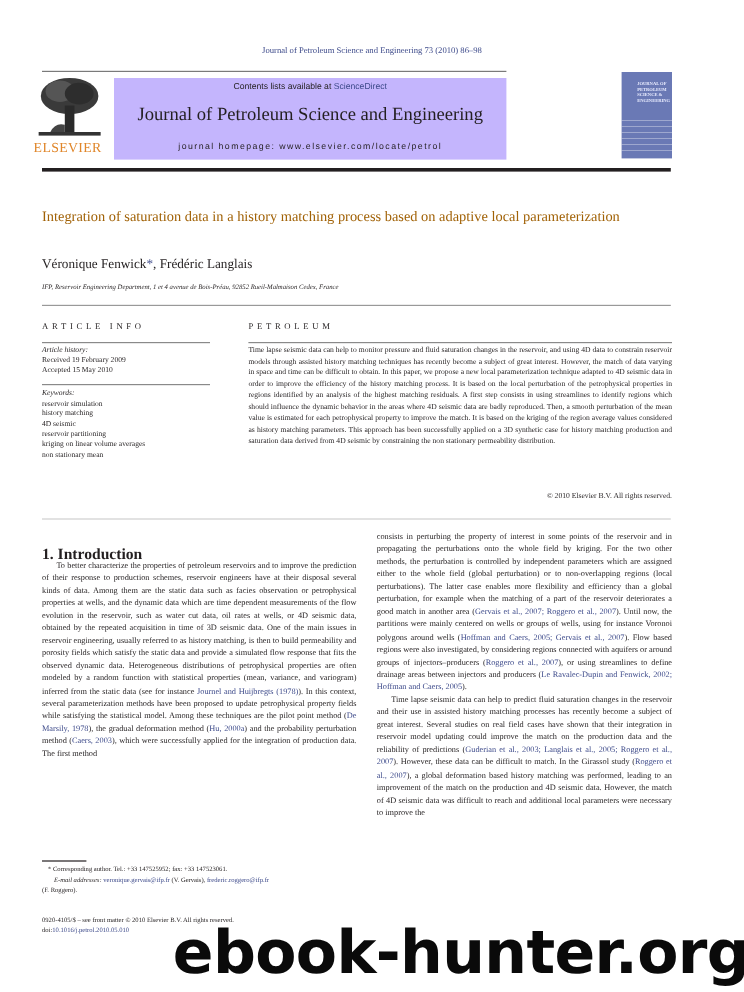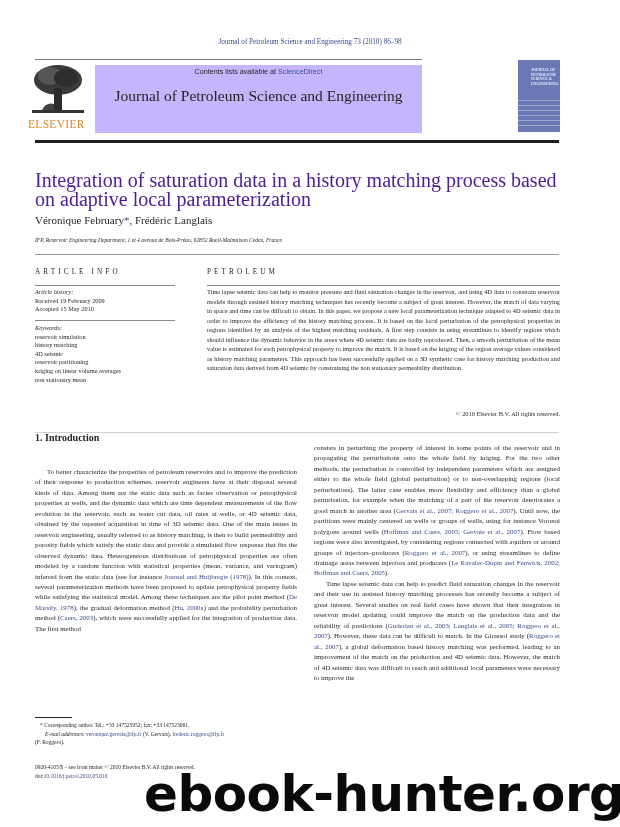--- a/index.html
+++ b/index.html
@@ -12,37 +12,37 @@
   .elsevier-word { position:absolute; left:0; top:58px; width:58px; font-size:11.5px; color:#e0862a; font-family:"Liberation Serif", serif; letter-spacing:0.3px; }
   .banner { top:65px; left:95px; width:327px; height:68px; background:#c4b5fd; }
   .contents-line { position:absolute; top:2px; left:0; width:100%; text-align:center; font-family:"Liberation Sans", sans-serif; font-size:7.2px; color:#231f20; }
   .contents-line .sd { color:#3d4a8a; }
   .journal-title { position:absolute; top:22px; left:0; width:100%; text-align:center; font-size:15.5px; color:#231f20; }
   .homepage { position:absolute; top:52px; left:0; width:100%; text-align:center; font-family:"Liberation Sans", sans-serif; font-size:7.3px; letter-spacing:1.2px; color:#231f20; }
   .cover { top:60px; left:518px; width:42px; height:72px; background:#6a79b5; }
   .cover-text { position:absolute; left:13px; top:8px; font-size:3.8px; color:#e9ecff; line-height:4.5px; font-weight:bold; font-family:"Liberation Serif", serif; }
   .cover-lines { position:absolute; left:0; top:40px; width:42px; height:30px; background:repeating-linear-gradient(180deg, rgba(255,255,255,0.35) 0 1px, transparent 1px 5px); }
   .thick-rule { top:140px; left:35px; width:524px; height:3px; background:#231f20; }
-  .article-title { top:171px; left:35px; width:530px; font-size:20px; line-height:19px; color:#4c1d95; }
+  .article-title { top:171px; left:35px; width:530px; font-size:12px; line-height:19px; color:#a16207; }
   .authors { top:214px; left:35px; font-size:11px; color:#231f20; }
   .authors .star { color:#3d4a8a; }
   .affil { top:237px; left:35px; font-size:5.6px; font-style:italic; color:#231f20; }
   .rule-after-affil { top:254px; left:35px; width:524px; height:1px; background:#999; }
   .section-head { font-size:7.2px; letter-spacing:3.1px; color:#231f20; }
   .ai-head { top:268px; left:35px; }
   .abs-head { top:268px; left:207px; }
   .ai-rule1 { top:285px; left:35px; width:140px; height:1px; background:#8a8a8a; }
   .ai-rule2 { top:320px; left:35px; width:140px; height:1px; background:#8a8a8a; }
   .abs-rule { top:285px; left:207px; width:353px; height:1px; background:#8a8a8a; }
   .ai-block { left:35px; font-size:6.3px; line-height:8.6px; color:#231f20; }
   .ai-block .lbl { font-style:italic; }
   .abstract-text { top:287px; left:207px; width:353px; font-size:6.35px; line-height:9.55px; text-align:justify; color:#231f20; }
   .copyright { top:410px; left:207px; width:353px; text-align:right; font-size:6.35px; color:#231f20; }
   .rule-after-abs { top:432px; left:35px; width:524px; height:1px; background:#cfcfcf; }
-  .intro-head { top:432px; left:35px; font-size:10px; font-weight:bold; color:#231f20; }
+  .intro-head { top:454px; left:35px; font-size:13px; font-weight:bold; color:#231f20; }
   .col { font-size:6.9px; line-height:10.45px; text-align:justify; color:#231f20; }
   .col p { margin:0; text-indent:12px; }
   .col .link { color:#3d4a8a; }
   .left-col { top:467px; left:35px; width:262px; }
   .right-col { top:443px; left:314px; width:246px; }
   .fn-rule { top:717px; left:35px; width:37px; height:1px; background:#231f20; }
   .footnote { top:721px; left:35px; width:262px; font-size:5.5px; line-height:8.6px; color:#231f20; }
   .footnote .link { color:#3d4a8a; }
   .footnote .em { font-style:italic; }
   .front-matter { top:763px; left:35px; width:262px; font-size:5.5px; line-height:8.6px; color:#231f20; }
@@ -65,37 +65,38 @@
     <rect x="0" y="46" width="52" height="3" fill="#333"></rect>
   </svg>
   <div class="elsevier-word">ELSEVIER</div>
 </div>
 
 <div class="abs banner">
   <div class="contents-line">
     <span>Contents lists available at </span><span class="sd">ScienceDirect</span>
   </div>
   <div class="journal-title">Journal of Petroleum Science and Engineering</div>
+  <div class="homepage">journal homepage: www.elsevier.com/locate/petrol</div>
 </div>
 
 <div class="abs cover">
   <div class="cover-text">
     <div>JOURNAL OF</div>
     <div>PETROLEUM</div>
     <div>SCIENCE &amp;</div>
     <div>ENGINEERING</div>
   </div>
   <div class="cover-lines"></div>
 </div>
 
 <div class="abs thick-rule"></div>
 
 <div class="abs article-title">Integration of saturation data in a history matching process based on adaptive local parameterization</div>
 <div class="abs authors">
-  <span>Véronique February</span><span class="star">*</span><span>, </span><span>Frédéric Langlais</span>
+  <span>Véronique Fenwick</span><span class="star">*</span><span>, </span><span>Frédéric Langlais</span>
 </div>
 <div class="abs affil">IFP, Reservoir Engineering Department, 1 et 4 avenue de Bois-Préau, 92852 Rueil-Malmaison Cedex, France</div>
 <div class="abs rule-after-affil"></div>
 
 <div class="abs section-head ai-head">ARTICLE INFO</div>
 <div class="abs section-head abs-head">PETROLEUM</div>
 <div class="abs ai-rule1"></div>
 <div class="abs abs-rule"></div>
 
 <div class="abs ai-block" style="top:288px;">

